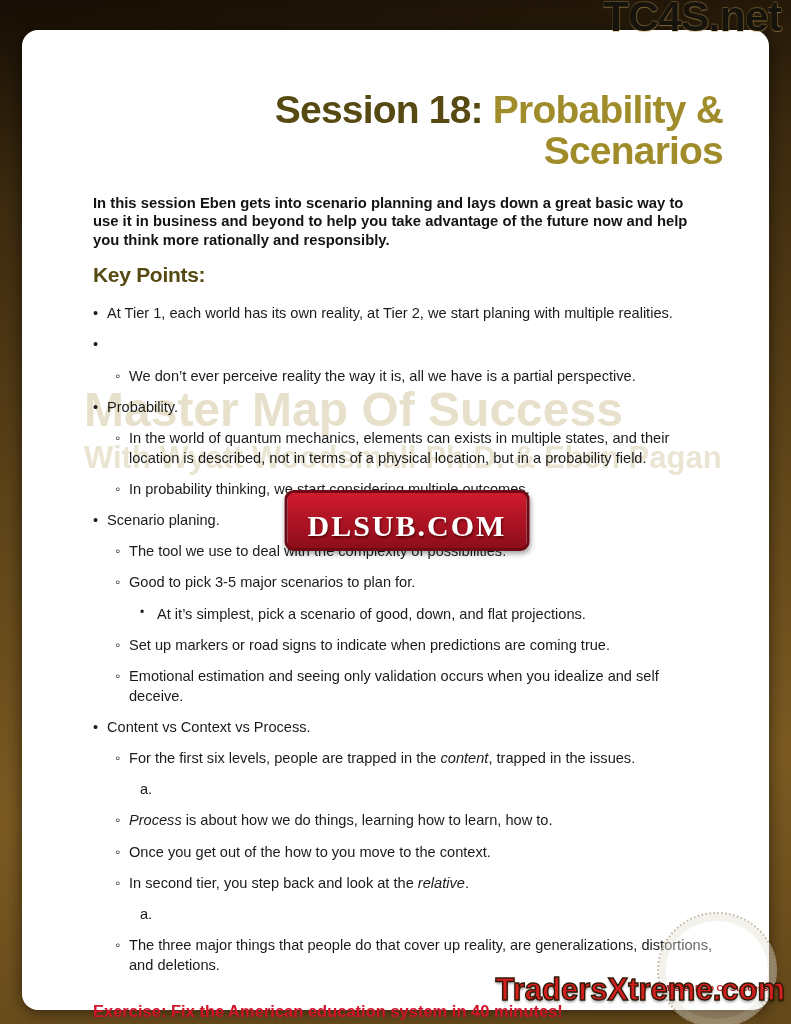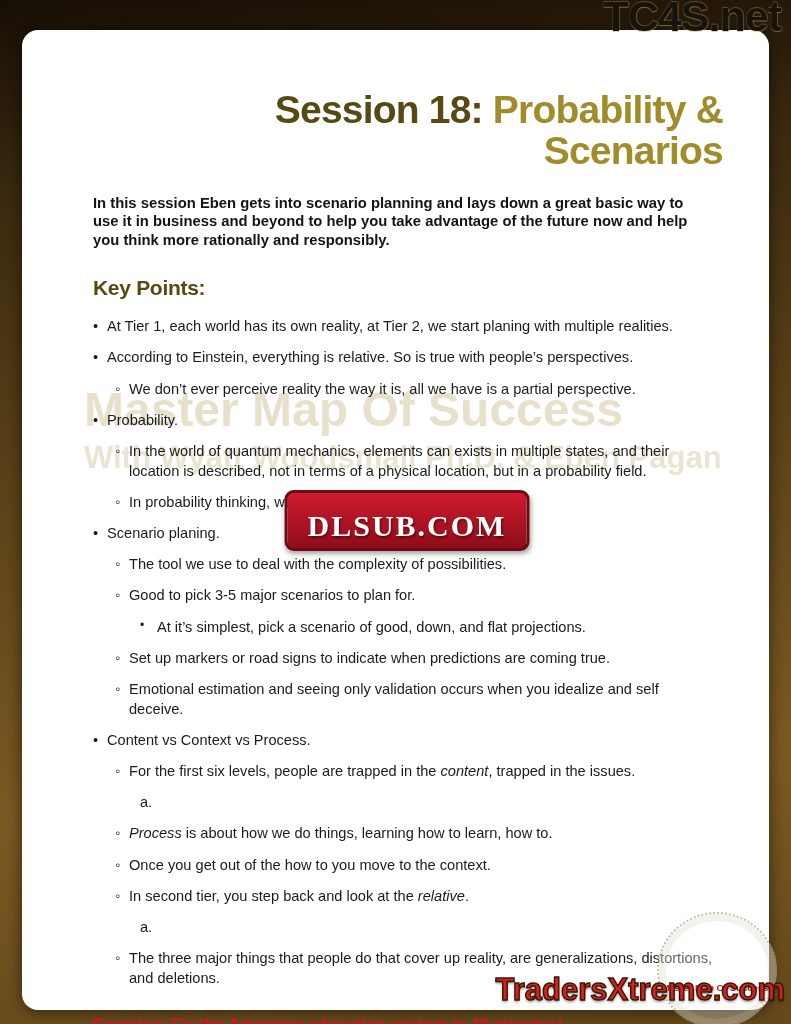--- a/index.html
+++ b/index.html
@@ -15,21 +15,21 @@
     box-shadow:0 2px 16px rgba(0,0,0,.55);
   }
   .content { position:relative; z-index:1; padding:60px 46px 0 71px; }
 
   .title { font-size:39px; font-weight:bold; line-height:1.05; letter-spacing:-0.8px; max-width:632px;text-align:right; }
   .title .t-prefix { color:#564a12; }
   .title .t-rest   { color:#a08c2a; }
 
   .intro { margin-top:22px; font-size:14.8px; font-weight:bold; line-height:1.25; color:#141414; max-width:618px; }
 
-  .section-heading { margin-top:27px; font-size:21px; font-weight:bold; color:#564a12; letter-spacing:-0.3px; }
+  .section-heading { margin-top:14px; font-size:21px; font-weight:bold; color:#564a12; letter-spacing:-0.3px; }
 
   .kp-list { margin-top:16px; max-width:622px; }
   .kp { display:flex; margin-bottom:11px; font-size:14.6px; line-height:1.38; color:#1b1b1b; }
   .kp .marker { flex:0 0 14px; }
   .kp.level-2 { padding-left:22px; }
   .kp.level-3 { padding-left:47px; }
   .kp.level-3 .marker { flex-basis:17px; font-size:12px; }
   .kp.level-3 .marker.alpha { font-size:14.6px; flex-basis:19px; }
 
   .exercise { margin-top:27px; font-size:16.5px; font-weight:bold; color:#d0132b; }
@@ -95,21 +95,20 @@
 
     <h2 class="section-heading">Key Points:</h2>
 
     <div class="kp-list">
         <div class="kp level-1">
           <span class="marker">•</span>
           <span class="kp-text">At Tier 1, each world has its own reality, at Tier 2, we start planing with multiple realities.</span>
         </div>
         <div class="kp level-1">
           <span class="marker">•</span>
-          <span class="kp-text">According to Einstein, everything is relative. So is true with people’s perspectives.</span>
         </div>
         <div class="kp level-2">
           <span class="marker">◦</span>
           <span class="kp-text">We don’t ever perceive reality the way it is, all we have is a partial perspective.</span>
         </div>
         <div class="kp level-1">
           <span class="marker">•</span>
           <span class="kp-text">Probability.</span>
         </div>
         <div class="kp level-2">

